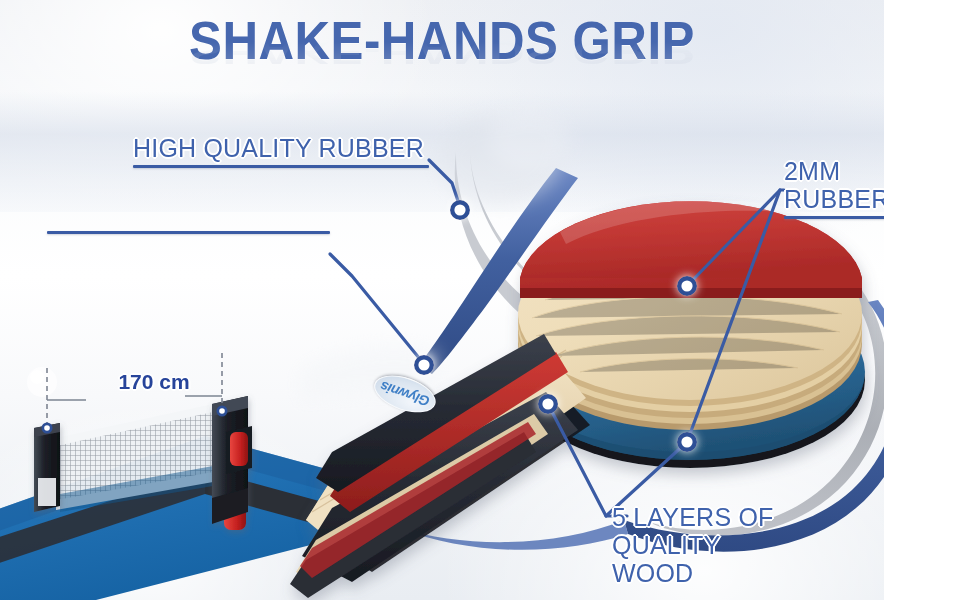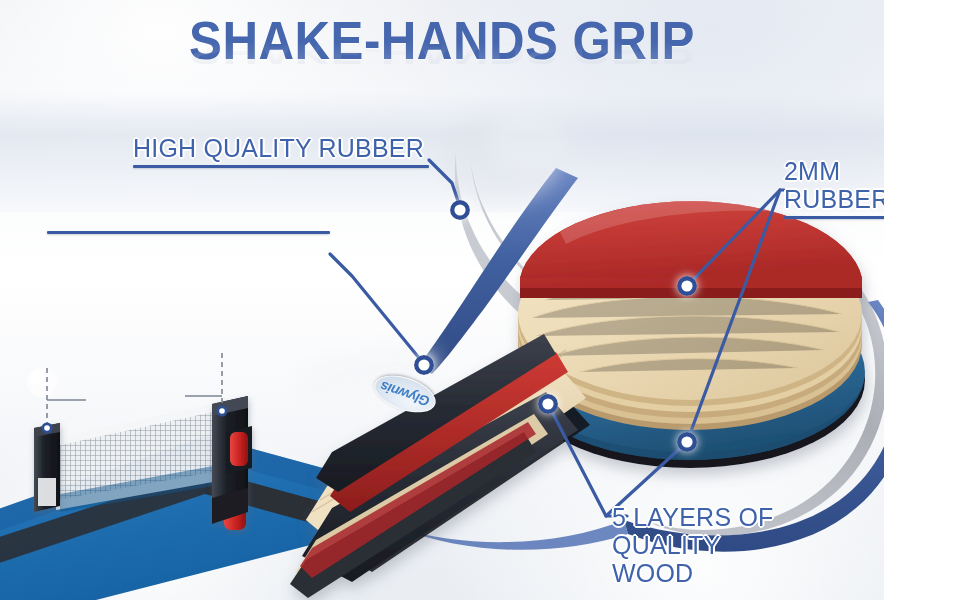--- a/index.html
+++ b/index.html
@@ -491,15 +491,16 @@
     <div class="callout-text">2MM RUBBER</div>
     <div class="callout-rule"></div>
   </div>
 
   <div class="callout" id="callout-wood">
     <div class="callout-text">5 LAYERS OF QUALITY
 WOOD</div>
   </div>
 
   <div id="dim-callout">
+    <div class="dim-line">170 cm</div>
   </div>
 
 </div>
 
 </body></html>

